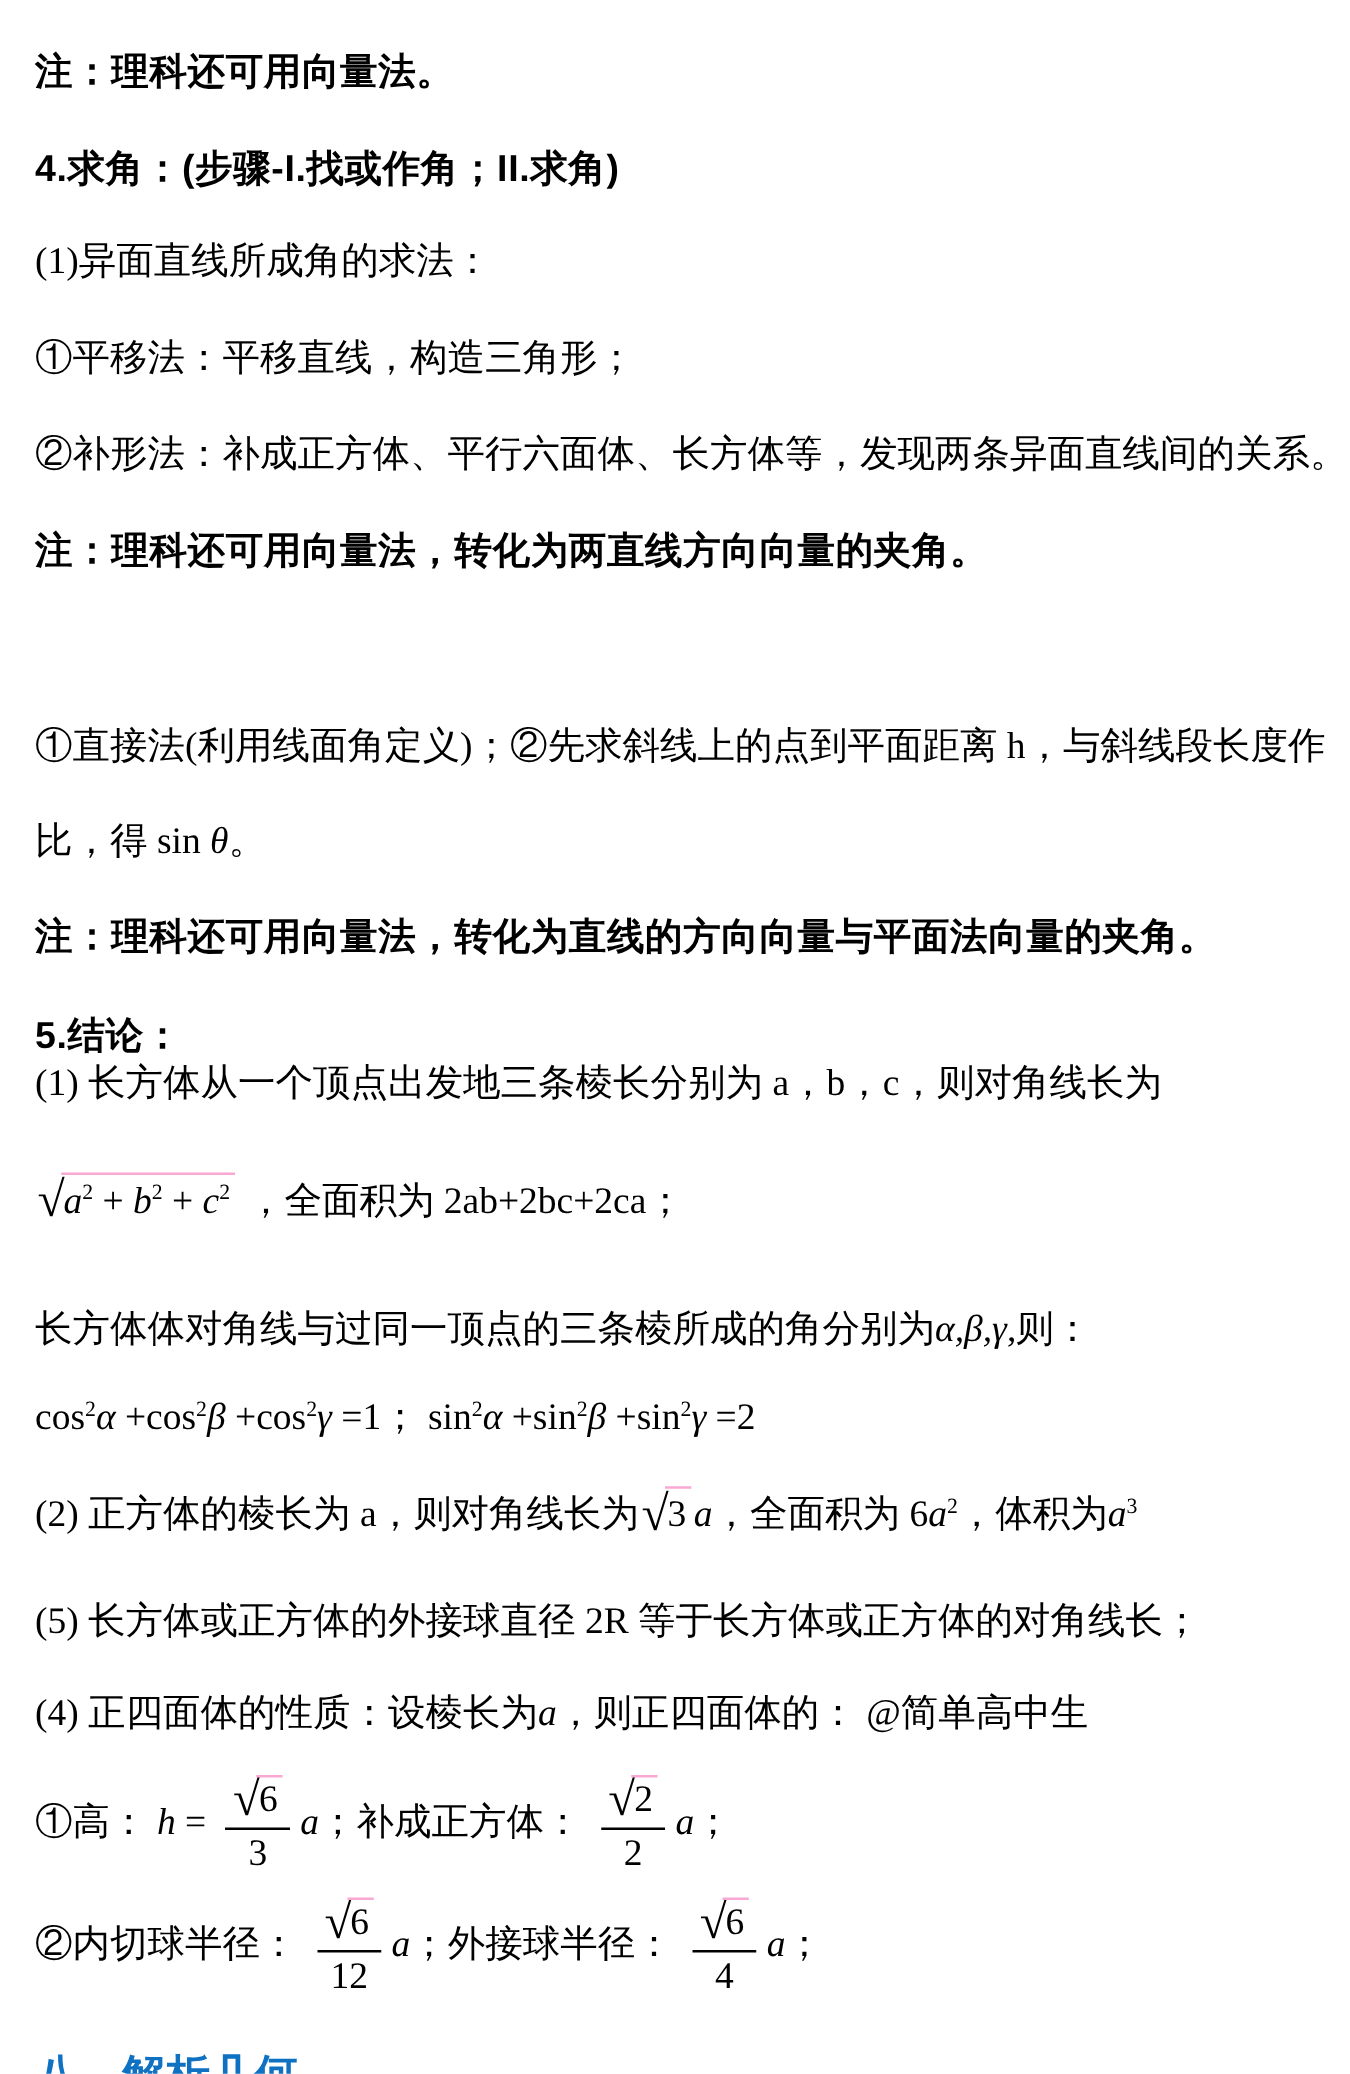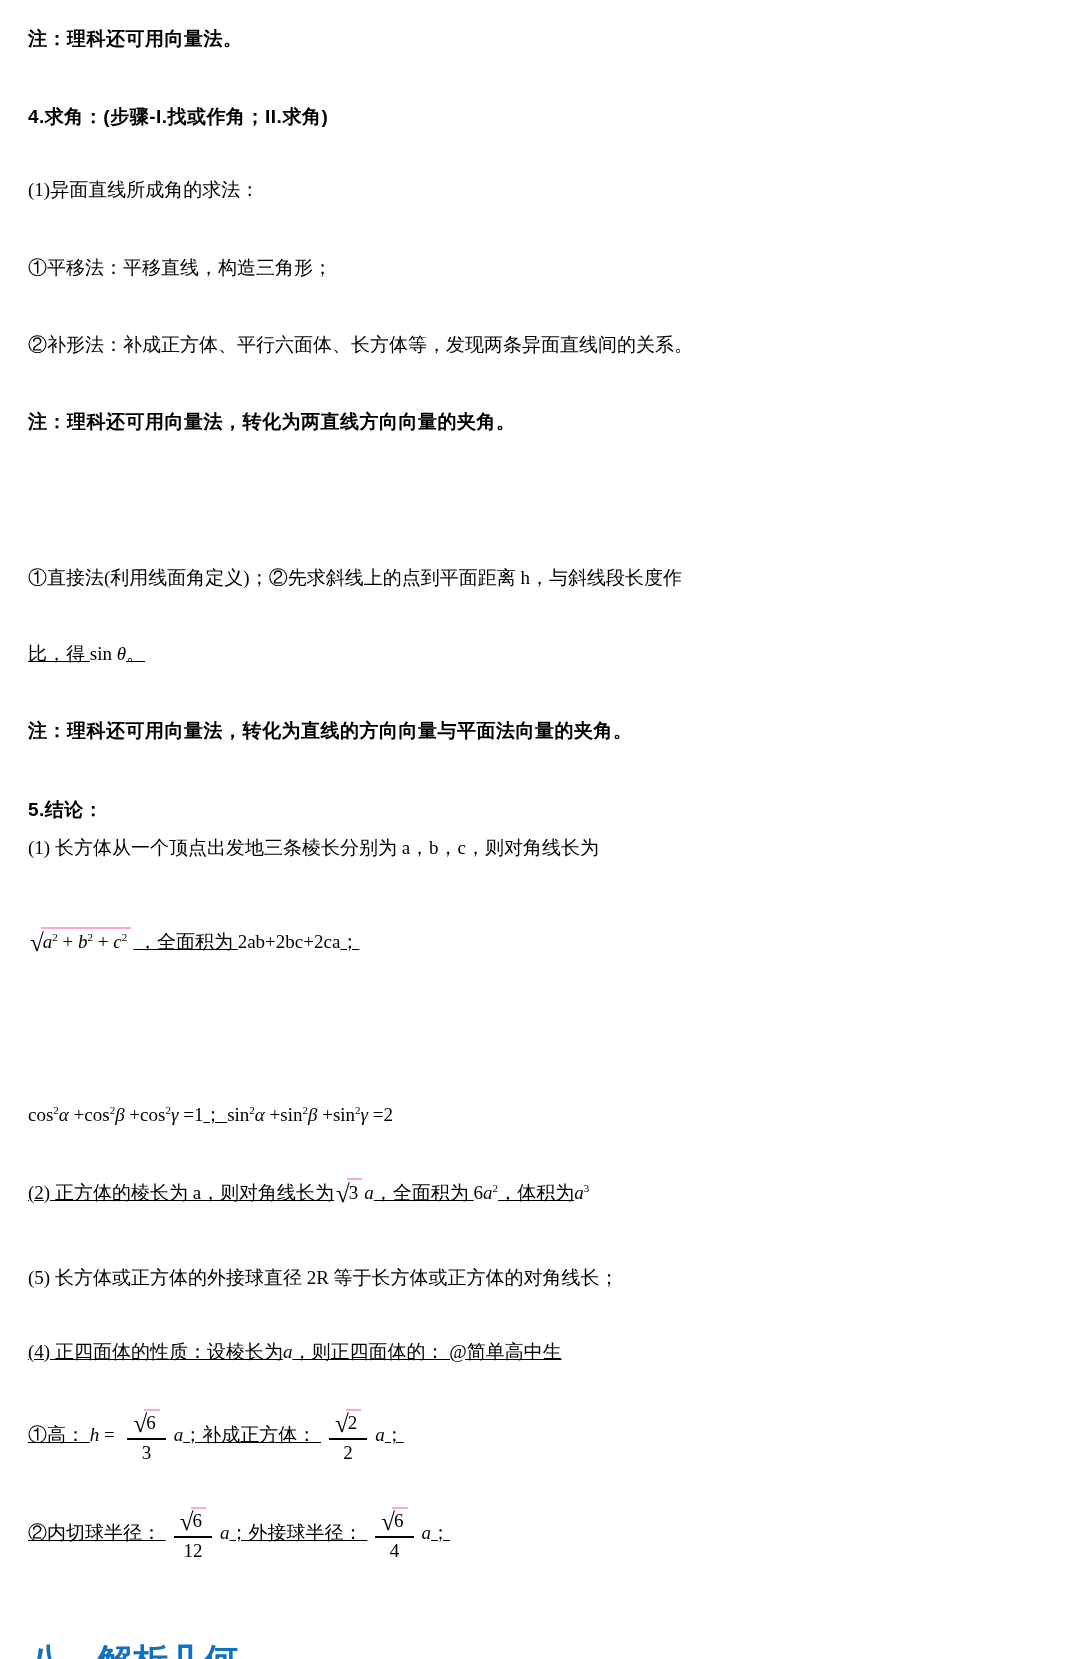--- a/index.html
+++ b/index.html
@@ -8,37 +8,37 @@
     background: #ffffff;
     position: relative;
     overflow: hidden;
     color: #000000;
     font-family: "Liberation Serif", serif;
   }
   .page { position: absolute; inset: 0; }
   .line {
     position: absolute;
     left: 28px;
-    font-size: 19px;
+    font-size: 30px;
     line-height: 1.3;
     white-space: nowrap;
     font-family: "Liberation Serif", serif;
   }
   .line.bold {
     font-family: "Liberation Sans", sans-serif;
     font-weight: 700;
     letter-spacing: 0.5px;
   }
   .line.blue {
     font-family: "Liberation Sans", sans-serif;
     font-weight: 700;
     font-size: 35px;
   }
   
-  .txt { font-family: inherit; text-decoration: underline; }
+  .txt { font-family: inherit; }
   .rm  { font-family: "Liberation Serif", serif; font-style: normal; }
   .it  { font-family: "Liberation Serif", serif; font-style: italic; }
   .sup {
     font-family: "Liberation Serif", serif;
     font-size: 0.58em;
     vertical-align: 0.6em;
     line-height: 0;
   }
   .sqrt { display: inline-block; white-space: nowrap; margin: 0 2px; }
   .sqrt .rad {
@@ -75,20 +75,21 @@
   <p class="line" style="top:159px">(1)异面直线所成角的求法：</p>
   <p class="line" style="top:314px">②补形法：补成正方体、平行六面体、长方体等，发现两条异面直线间的关系。</p>
   <p class="line" style="top:237px">①平移法：平移直线，构造三角形；</p>
   <p class="line bold" style="top:391px">注：理科还可用向量法，转化为两直线方向向量的夹角。</p>
   <p class="line" style="top:547px">①直接法(利用线面角定义)；②先求斜线上的点到平面距离 h，与斜线段长度作</p>
   <p class="line" style="top:623px"><span class="txt">比，得 </span><span class="rm">sin </span><span class="it">θ</span><span class="txt">。</span></p>
   <p class="line bold" style="top:700px">注：理科还可用向量法，转化为直线的方向向量与平面法向量的夹角。</p>
   <p class="line bold" style="top:779px">5.结论：</p>
   <p class="line" style="top:817px">(1) 长方体从一个顶点出发地三条棱长分别为 a，b，c，则对角线长为</p>
   <p class="line" style="top:908px"><span class="sqrt"><span class="rad">√</span><span class="radicand"><span class="it">a</span><span class="sup">2</span><span class="rm"> + </span><span class="it">b</span><span class="sup">2</span><span class="rm"> + </span><span class="it">c</span><span class="sup">2</span></span></span><span class="txt"> ，全面积为 </span><span class="rm">2ab+2bc+2ca</span><span class="txt">；</span></p>
+  <p class="line" style="top:1014px"><span class="txt">长方体体对角线与过同一顶点的三条棱所成的角分别为</span><span class="it">α,β,γ</span><span class="txt">,则：</span></p>
   <p class="line" style="top:1084px"><span class="rm">cos</span><span class="sup">2</span><span class="it">α</span><span class="rm"> +cos</span><span class="sup">2</span><span class="it">β</span><span class="rm"> +cos</span><span class="sup">2</span><span class="it">γ</span><span class="rm"> =1</span><span class="txt">；  </span><span class="rm">sin</span><span class="sup">2</span><span class="it">α</span><span class="rm"> +sin</span><span class="sup">2</span><span class="it">β</span><span class="rm"> +sin</span><span class="sup">2</span><span class="it">γ</span><span class="rm"> =2</span></p>
   <p class="line" style="top:1159px"><span class="txt">(2) 正方体的棱长为 a，则对角线长为</span><span class="sqrt"><span class="rad">√</span><span class="radicand"><span class="rm">3</span></span></span><span class="it">a</span><span class="txt">，全面积为 </span><span class="rm">6</span><span class="it">a</span><span class="sup">2</span><span class="txt">，体积为</span><span class="it">a</span><span class="sup">3</span></p>
   <p class="line" style="top:1247px">(5) 长方体或正方体的外接球直径 2R 等于长方体或正方体的对角线长；</p>
   <p class="line" style="top:1321px"><span class="txt">(4) 正四面体的性质：设棱长为</span><span class="it">a</span><span class="txt">，则正四面体的：  @简单高中生</span></p>
   <p class="line" style="top:1390px"><span class="txt">①高： </span><span class="it">h</span><span class="rm"> = </span><span class="frac">
         <span class="num"><span class="sqrt"><span class="rad">√</span><span class="radicand"><span class="rm">6</span></span></span></span>
         <span class="fbar"></span>
         <span class="den"><span class="rm">3</span></span>
       </span><span class="it">a</span><span class="txt">；补成正方体： </span><span class="frac">
         <span class="num"><span class="sqrt"><span class="rad">√</span><span class="radicand"><span class="rm">2</span></span></span></span>

